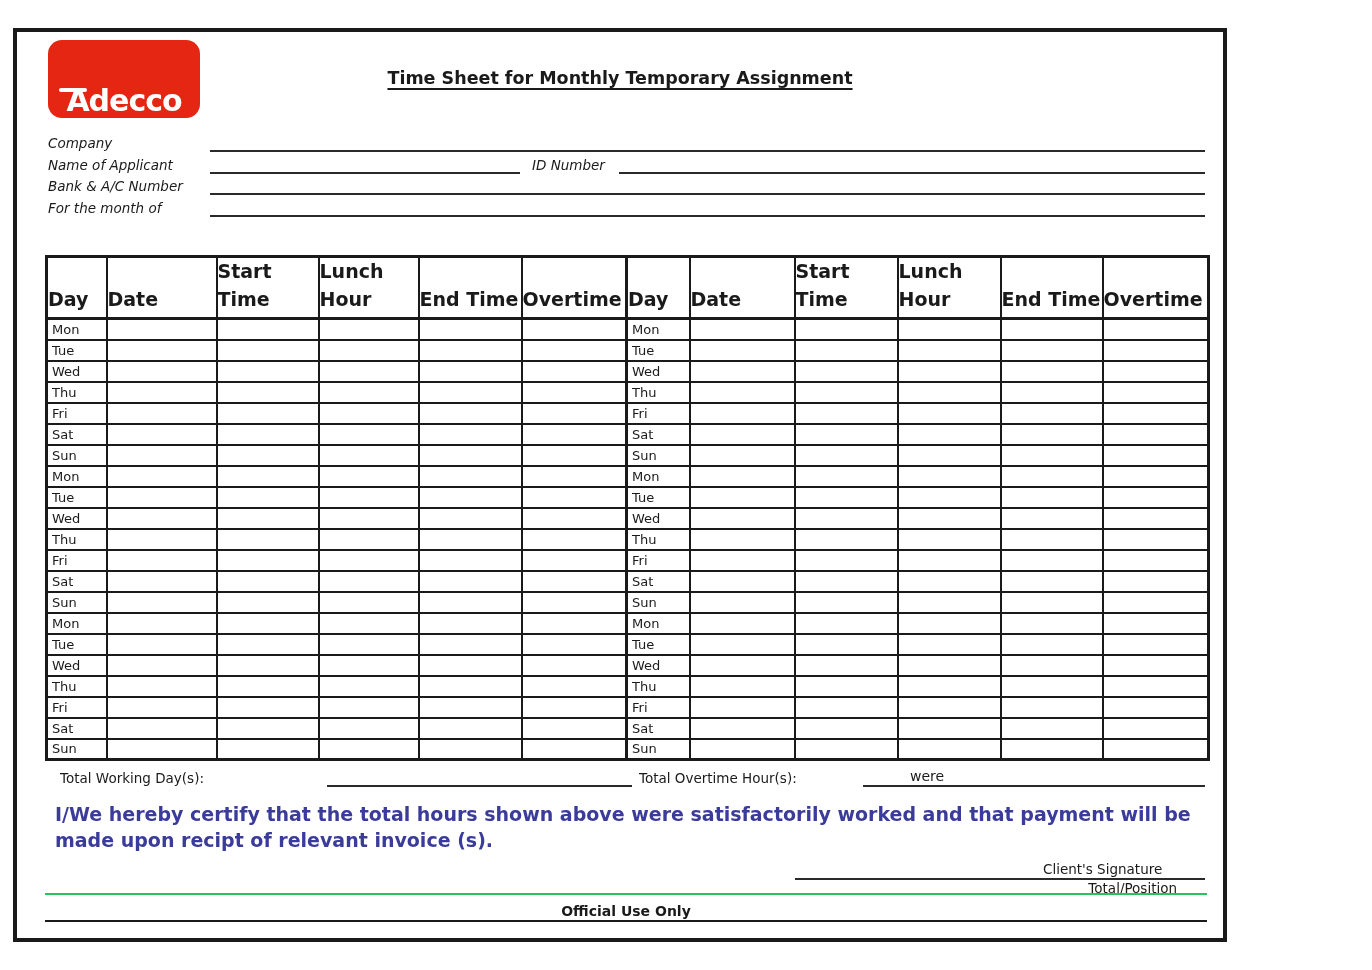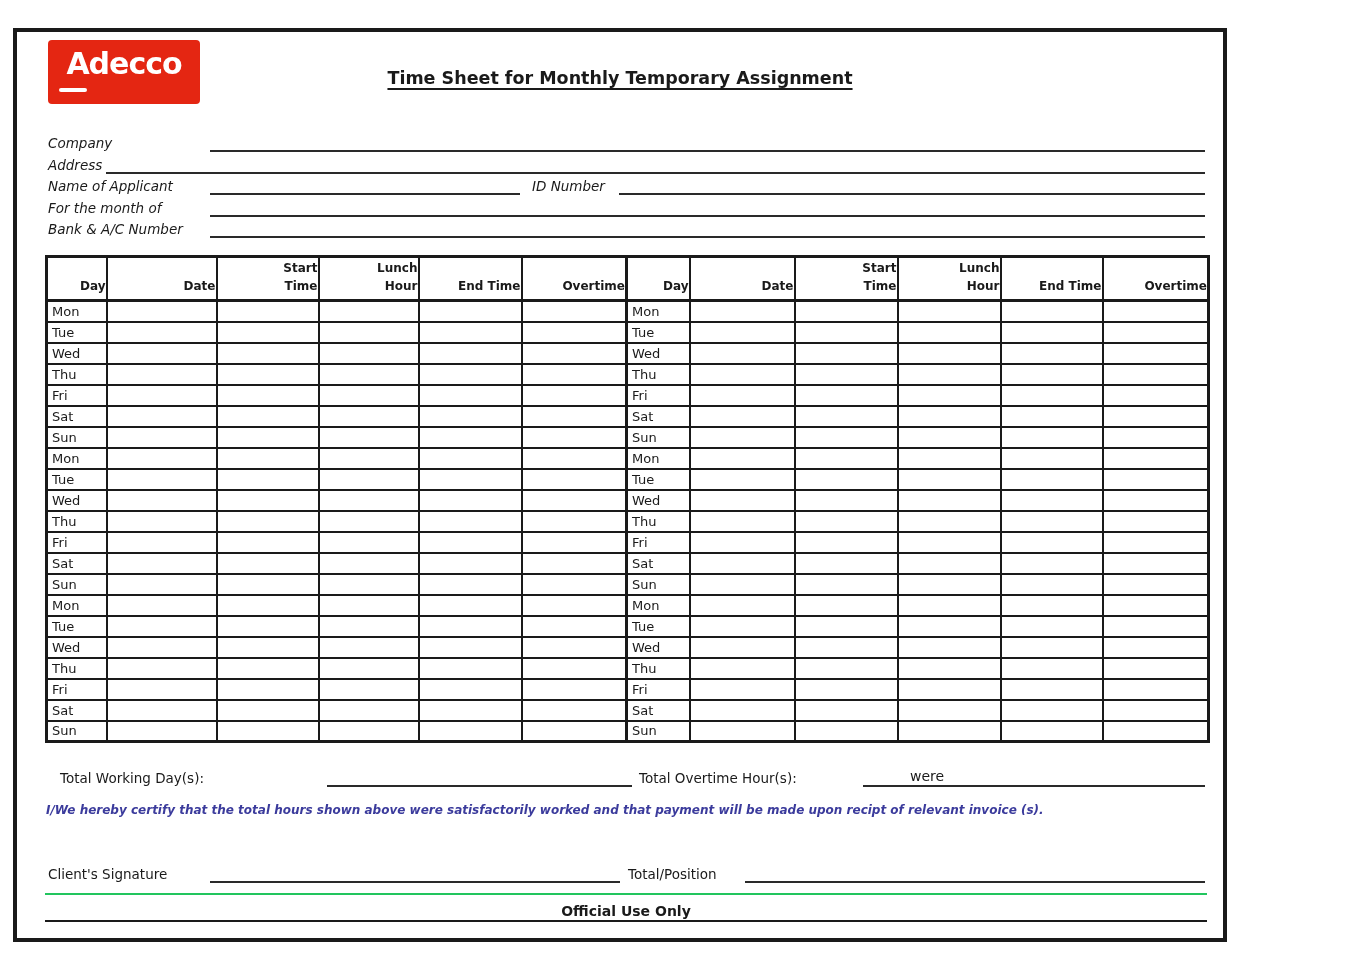--- a/index.html
+++ b/index.html
@@ -13,23 +13,23 @@
     position: absolute;
     left: 13px; top: 28px;
     width: 1214px; height: 914px;
     border: 4px solid #1a1a1a;
     background: #ffffff;
   }
 
   
   .logo {
     position: absolute; left: 31px; top: 8px;
-    width: 152px; height: 64px;
-    border-radius: 4px;
-    display: flex; align-items: flex-start; justify-content: center;
+    width: 152px; height: 78px;
+    border-radius: 14px;
+    display: flex; align-items: flex-end; justify-content: center;
   }
   .logo-text {
     color: #ffffff; font-weight: bold; font-size: 30px;
     letter-spacing: -1px; padding-top: 6px;
   }
   .logo-crossbar {
     position: absolute; left: 11px; top: 48px;
     width: 28px; height: 4px; background: #ffffff; border-radius: 2px;
   }
 
@@ -55,48 +55,48 @@
   
   .timesheet {
     position: absolute; left: 28px; top: 223px;
     width: 1162px;
     border-collapse: collapse;
     table-layout: fixed;
   }
   .timesheet, .timesheet th, .timesheet td { border: 2px solid #1a1a1a; }
   .timesheet { border-width: 3px; }
   .timesheet th {
-    height: 44px; font-size: 12px; font-weight: bold;
-    vertical-align: bottom; text-align: right;
+    height: 44px; font-size: 19px; font-weight: bold;
+    vertical-align: bottom; text-align: left;
     white-space: pre-line; padding-bottom: 4px; line-height: 1.45;
     border-bottom-width: 3px;
   }
   .timesheet td { height: 21px; font-size: 13px; text-align: left; padding: 0 0 0 4px; }
   .half-split { border-left-width: 3px !important; }
 
   
   .totals { position: absolute; left: 31px; top: 731px; width: 1157px;
     display: flex; align-items: flex-end; font-size: 13.5px; height: 24px; }
   .totals .lbl { white-space: nowrap; padding-bottom: 1px; }
   .tw-label { width: 267px; min-width: 267px; margin-left: 12px; }
   .tw-line { width: 305px; min-width: 305px; }
   .ot-label { padding-left: 7px; width: 224px; min-width: 231px; }
   .ot-line { flex: 1; text-align: left; padding-left: 47px; font-size: 14px;
     border-bottom: 2px solid #2a2a2a; line-height: 1.25; }
 
   
   .certify {
-    position: absolute; left: 29px; top: 770px; width: 1150px;
-    color: #3b3b9c; font-weight: bold; font-style: italic;
-    font-size: 12px; line-height: 1.35;
+    position: absolute; left: 38px; top: 770px; width: 1150px;
+    color: #3b3b9c; font-weight: bold; 
+    font-size: 19px; line-height: 1.35;
   }
 
   
   .sign-row { position: absolute; left: 31px; top: 829px; width: 1157px;
-    display: flex; align-items: flex-end; height: 22px; font-size: 13.5px; }
+    display: flex; align-items: flex-end; height: 22px; font-size: 13.5px; flex-direction: column; }
   .cs-label { width: 162px; min-width: 162px; white-space: nowrap; padding-bottom: 1px; }
   .cs-line { width: 410px; min-width: 410px; }
   .np-label { white-space: nowrap; padding: 0 28px 1px 8px; }
 
   
   .official {
     position: absolute; left: 28px; top: 861px; width: 1162px;
     border-top: 2px solid #22c55e; border-bottom: 2px solid #1a1a1a;
     text-align: center; font-weight: bold; font-size: 14px;
     padding-top: 8px; height: 29px;
@@ -111,37 +111,33 @@
     <span class="logo-text">Adecco</span>
     <span class="logo-crossbar"></span>
   </div>
 
   <div class="title">Time Sheet for Monthly Temporary Assignment</div>
 
   <div class="form-block">
     <div class="form-row">
       <span class="form-label w162">Company</span>
       <span class="rule flex1"></span>
-    </div>
-    <div class="form-row">
-      <span class="form-label">Address</span>
-      <span class="rule flex1" style="margin-left:4px"></span>
     </div>
     <div class="form-row">
       <span class="form-label w162">Name of Applicant</span>
       <span class="rule w310"></span>
       <span class="form-label mid-label">ID Number</span>
       <span class="rule flex1"></span>
     </div>
     <div class="form-row">
-      <span class="form-label w162">For the month of</span>
+      <span class="form-label w162">Bank &amp; A/C Number</span>
       <span class="rule flex1"></span>
     </div>
     <div class="form-row">
-      <span class="form-label w162">Bank &amp; A/C Number</span>
+      <span class="form-label w162">For the month of</span>
       <span class="rule flex1"></span>
     </div>
   </div>
 
   <table class="timesheet">
     <colgroup>
       <col style="width:60px">
         <col style="width:110px">
         <col style="width:102px">
       <col style="width:100px">

